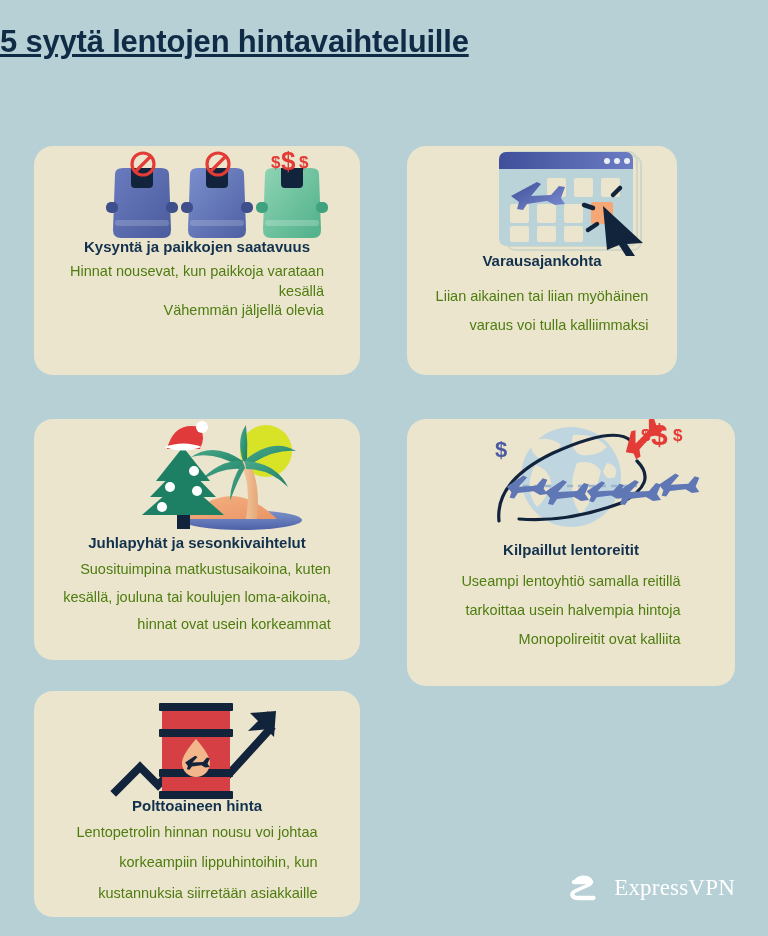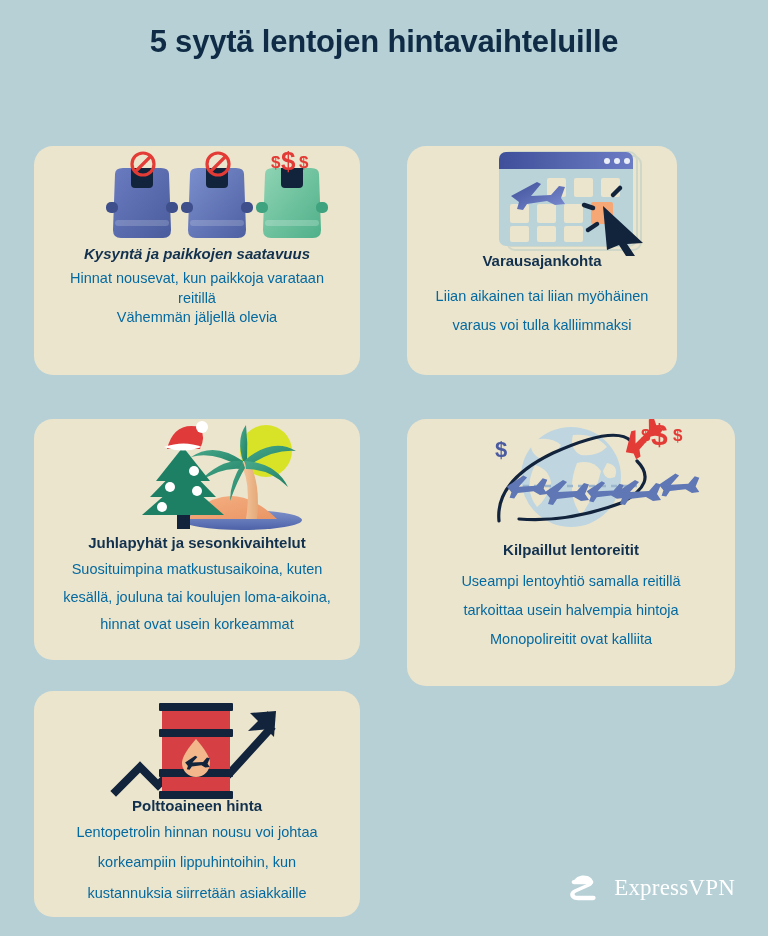--- a/index.html
+++ b/index.html
@@ -6,23 +6,23 @@
   body{
     width:768px;height:936px;
     background:#b6d0d6;
     font-family:"Liberation Sans","DejaVu Sans",sans-serif;
     overflow:hidden;position:relative;
   }
   .page{position:relative;width:768px;height:936px;}
 
   .title{
     position:absolute;left:0;top:24px;width:768px;
-    text-align:center;
     font-size:31px;font-weight:bold;color:#0f2b45;
     letter-spacing:-0.2px;
+    text-decoration:underline;
   }
 
   .card{
     position:absolute;
     background:#ece5cd;
     border-radius:19px;
     box-sizing:border-box;
     display:flex;flex-direction:column;align-items:center;
   }
   .card-1{left:34px;top:146px;width:326px;height:229px;}
@@ -36,28 +36,28 @@
   .art-2{height:110px;}
   .art-3{height:115px;}
   .art-4{height:120px;}
   .art-5{height:110px;}
 
   .c-head{
     font-size:15px;font-weight:bold;color:#12314e;
     text-align:center;line-height:1.2;
   }
   .c-body{
-    font-size:14.5px;color:#0369a1;text-align:center;
+    font-size:14.5px;color:#4d7c0f;text-align:right;
     line-height:1.55;
     padding:0 12px;
   }
   .c-body .ln{display:block;}
 
   
-  .card-1 .c-head{margin-top:7px;font-style:italic;}
+  .card-1 .c-head{margin-top:0;}
   .card-1 .c-body{line-height:1.35;margin-top:6px;}
   .card-1 .c-body .grp2{display:block;}
 
   .card-2 .c-head{margin-top:-4px;}
   .card-2 .c-body{margin-top:12px;line-height:2.0;}
 
   .card-3 .c-head{margin-top:0px;}
   .card-3 .c-body{margin-top:4px;line-height:1.9;}
 
   .card-4 .c-head{margin-top:2px;}
@@ -140,21 +140,21 @@
         <g fill="#e33b36" font-family="Liberation Sans, sans-serif" font-weight="bold">
           <text x="237" y="22" font-size="17">$</text>
           <text x="247" y="24" font-size="26">$</text>
           <text x="265" y="22" font-size="17">$</text>
         </g>
       </svg>
     </div>
     <div class="c-head">Kysyntä ja paikkojen saatavuus</div>
     <div class="c-body">
       <span class="ln">Hinnat nousevat, kun paikkoja varataan</span>
-      <span class="ln">reitillä</span>
+      <span class="ln">kesällä</span>
       <span class="ln grp2">Vähemmän jäljellä olevia</span>
     </div>
   </div>
 
   <div class="card card-2">
     <div class="art art-2">
       <svg width="328" height="110" viewBox="0 0 328 110">
         <defs>
           <linearGradient id="barGrad" x1="0" y1="0" x2="1" y2="0">
             <stop offset="0" stop-color="#3f4f99"></stop>

